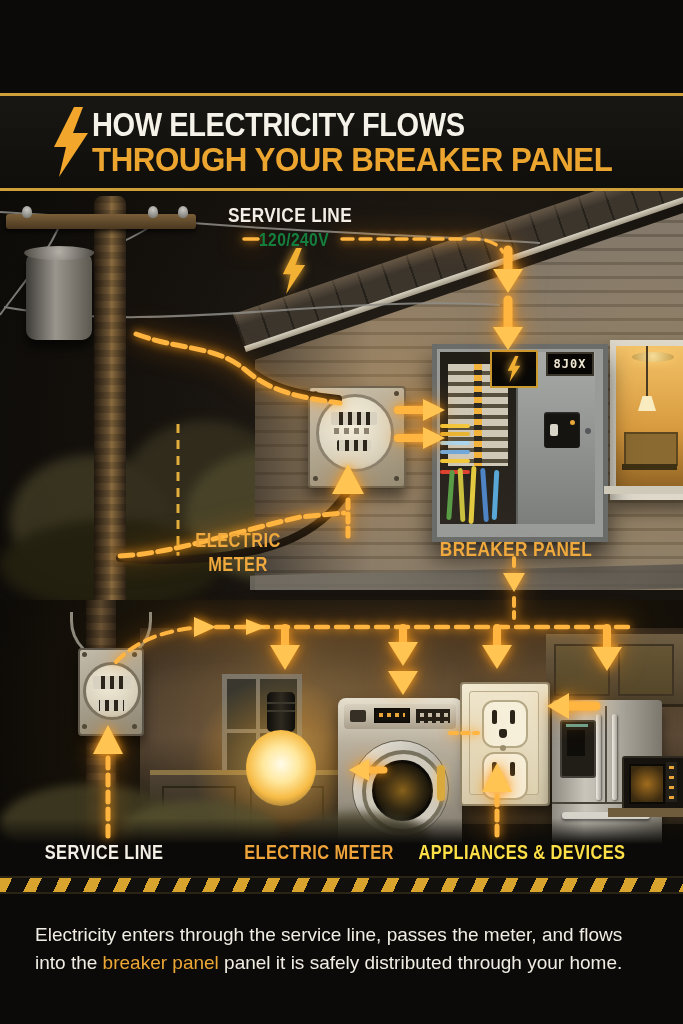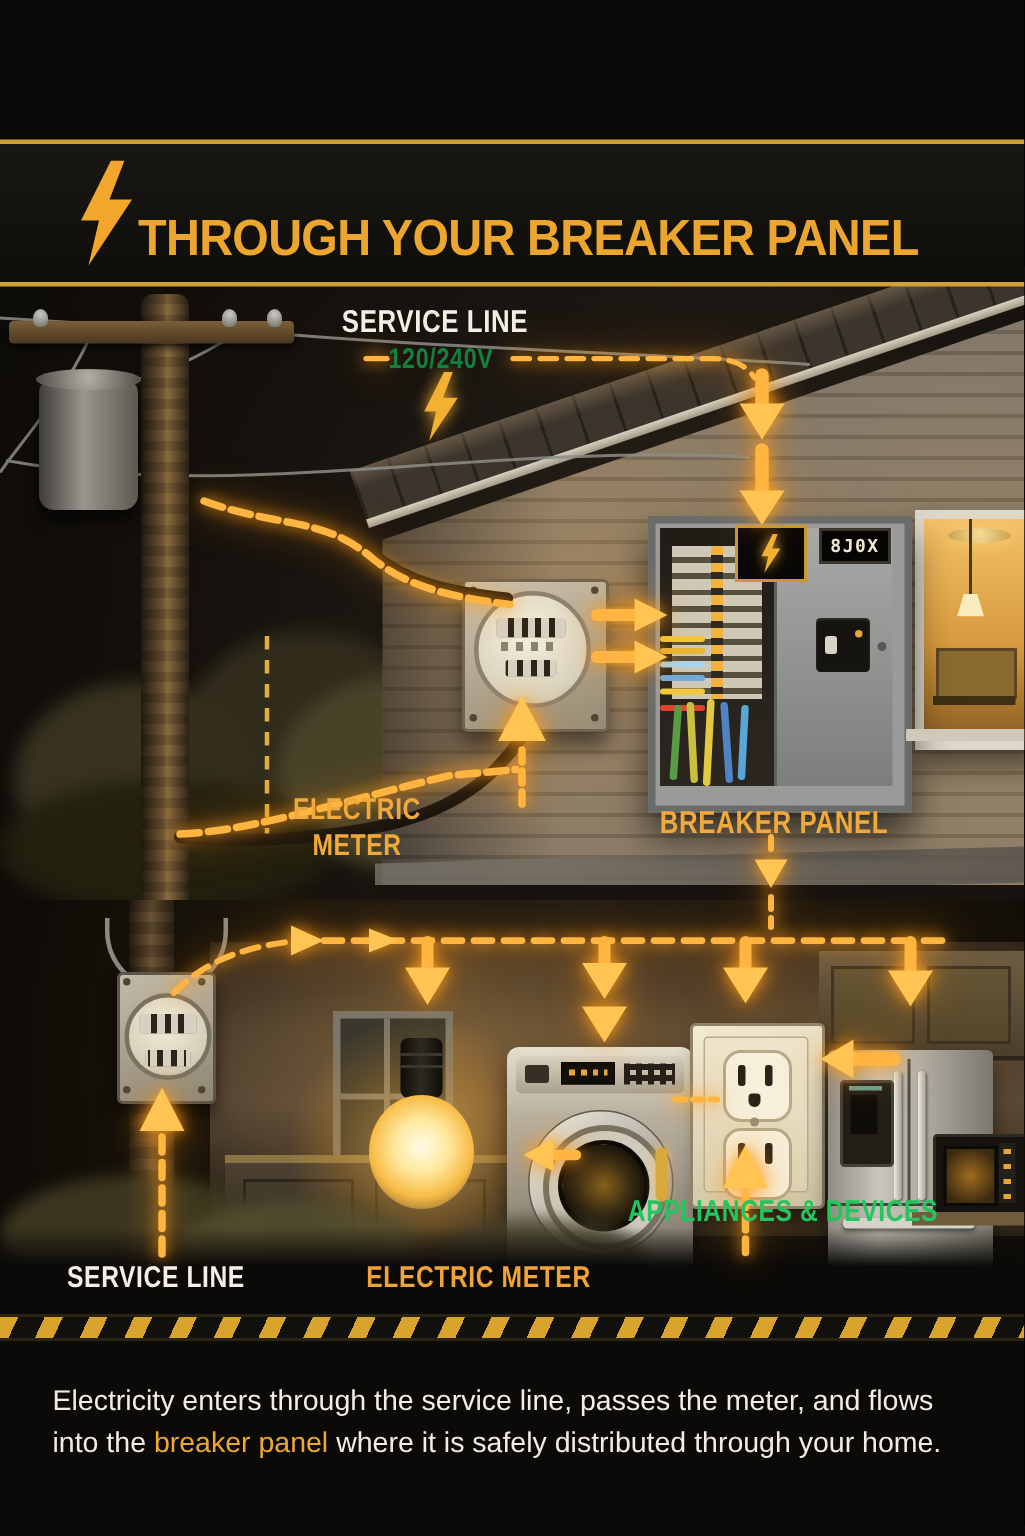--- a/index.html
+++ b/index.html
@@ -141,20 +141,22 @@
 </style>
 </head>
 <body>
 
 <div id="poster">
 
   <div id="header" class="a">
     <svg class="a" style="left:52px;top:11px" width="38" height="70" viewBox="0 0 38 70">
       <polygon points="22,0 2,40 14,40 7,70 36,26 21,26 31,0" fill="#f2a72c"></polygon>
     </svg>
+    <div id="title1" class="a">
+      <span class="cond">HOW ELECTRICITY FLOWS</span></div>
     <div id="title2" class="a">
       <span class="cond">THROUGH YOUR BREAKER PANEL</span></div>
   </div>
 
   <div id="sceneTopBg" class="a"></div>
 
   <div class="a tree" style="left:10px;top:455px;width:160px;height:130px;background:#3c3722;opacity:.9"></div>
   <div class="a tree" style="left:120px;top:420px;width:170px;height:150px;background:#332e1d;opacity:.9"></div>
   <div class="a tree" style="left:185px;top:450px;width:170px;height:130px;background:#4c472b;opacity:.85"></div>
   <div class="a tree" style="left:0px;top:520px;width:220px;height:90px;background:#23200f;opacity:.95"></div>
@@ -384,19 +386,19 @@
     <span class="condc">120/240V</span></div>
   <div class="a lbl z6" style="left:186px;top:528px;width:100px;font-size:20px;line-height:24px;text-align:center">
     <span class="condc" style="white-space:normal">ELECTRIC METER</span></div>
   <div class="a lbl z6" style="left:516px;top:537px;font-size:21px;transform:translateX(-50%)">
     <span class="condc">BREAKER PANEL</span></div>
 
   <div class="a lbl white z6" style="left:104px;top:841px;font-size:20px;transform:translateX(-50%)">
     <span class="condc">SERVICE LINE</span></div>
   <div class="a lbl z6" style="left:319px;top:841px;font-size:20px;color:#eea43a;transform:translateX(-50%)">
     <span class="condc">ELECTRIC METER</span></div>
-  <div class="a lbl z6" style="left:522px;top:797px;font-size:20px;color:#22c55e;transform:translateX(-50%)">
+  <div class="a lbl z6" style="left:522px;top:841px;font-size:20px;color:#fde047;transform:translateX(-50%)">
     <span class="condc">APPLIANCES &amp; DEVICES</span></div>
 
   <div id="hazard" class="a"></div>
-  <p id="caption" class="a"><span>Electricity enters through the service line, passes the meter, and flows into the </span><span class="hl">breaker panel</span><span> where it is safely distributed through your home.</span></p>
+  <p id="caption" class="a"><span>Electricity enters through the service line, passes the meter, and flows into the </span><span class="hl">breaker panel</span><span> panel it is safely distributed through your home.</span></p>
 
 </div>
 
 </body></html>

